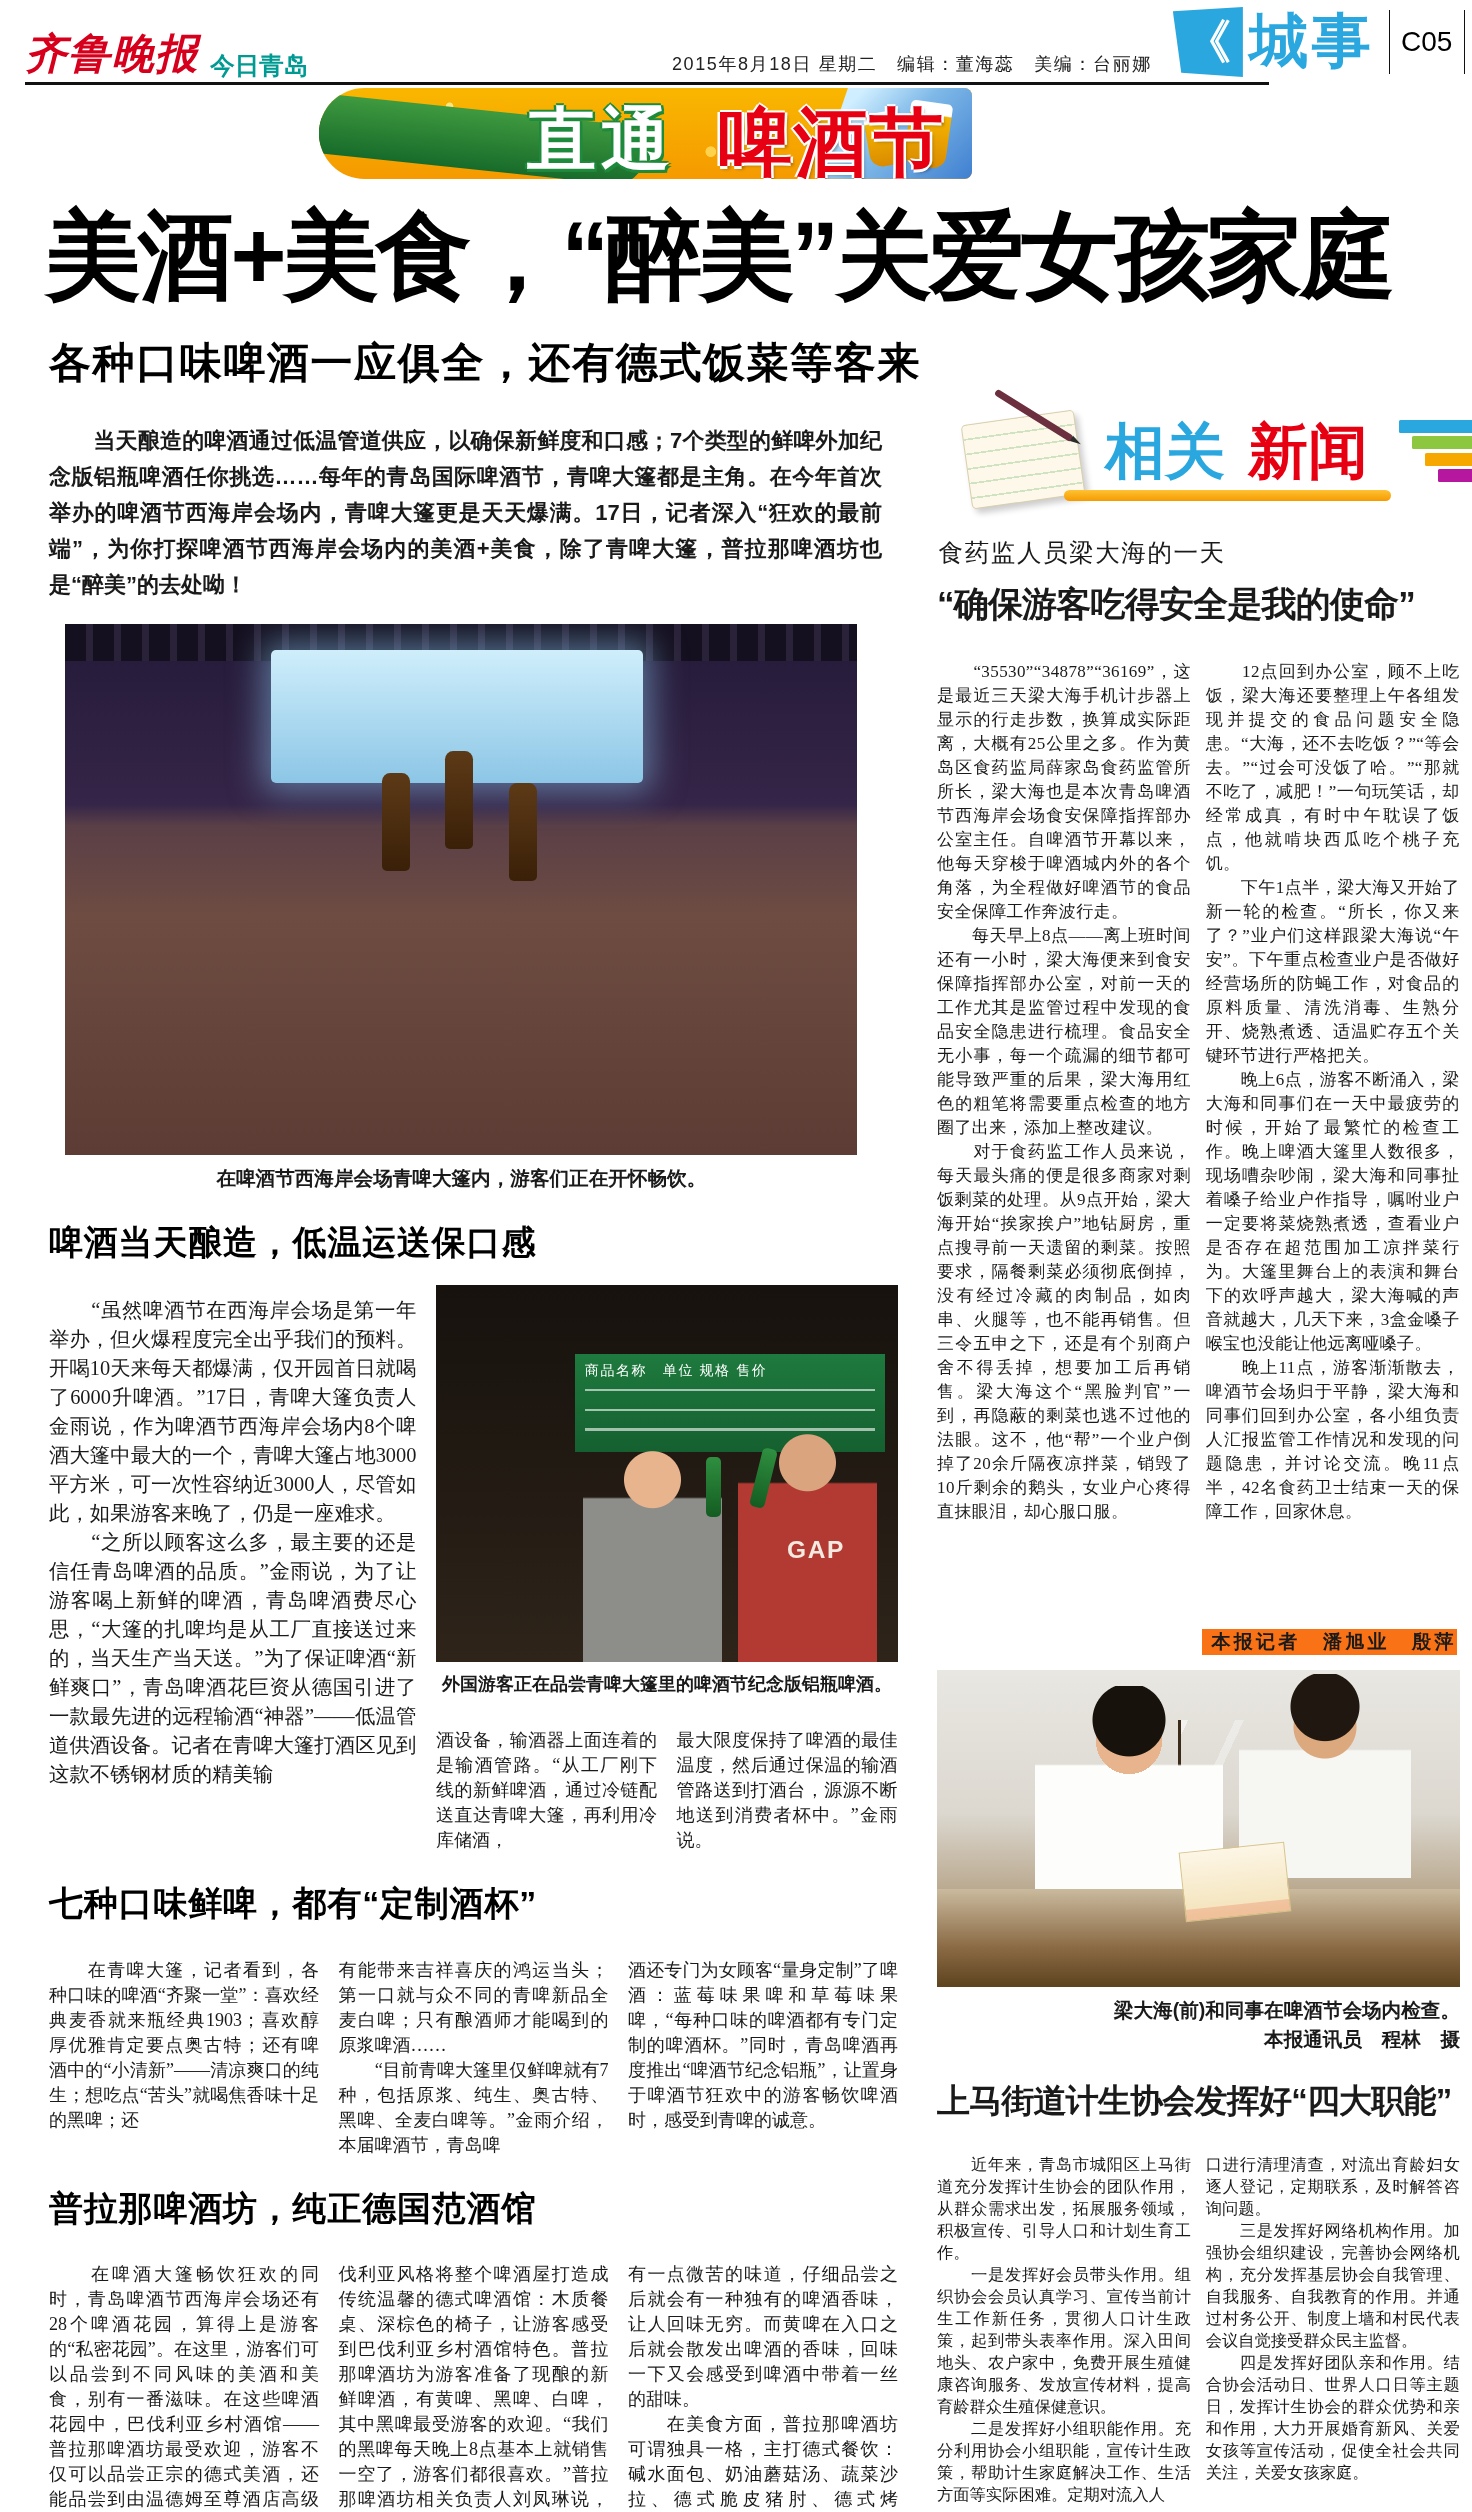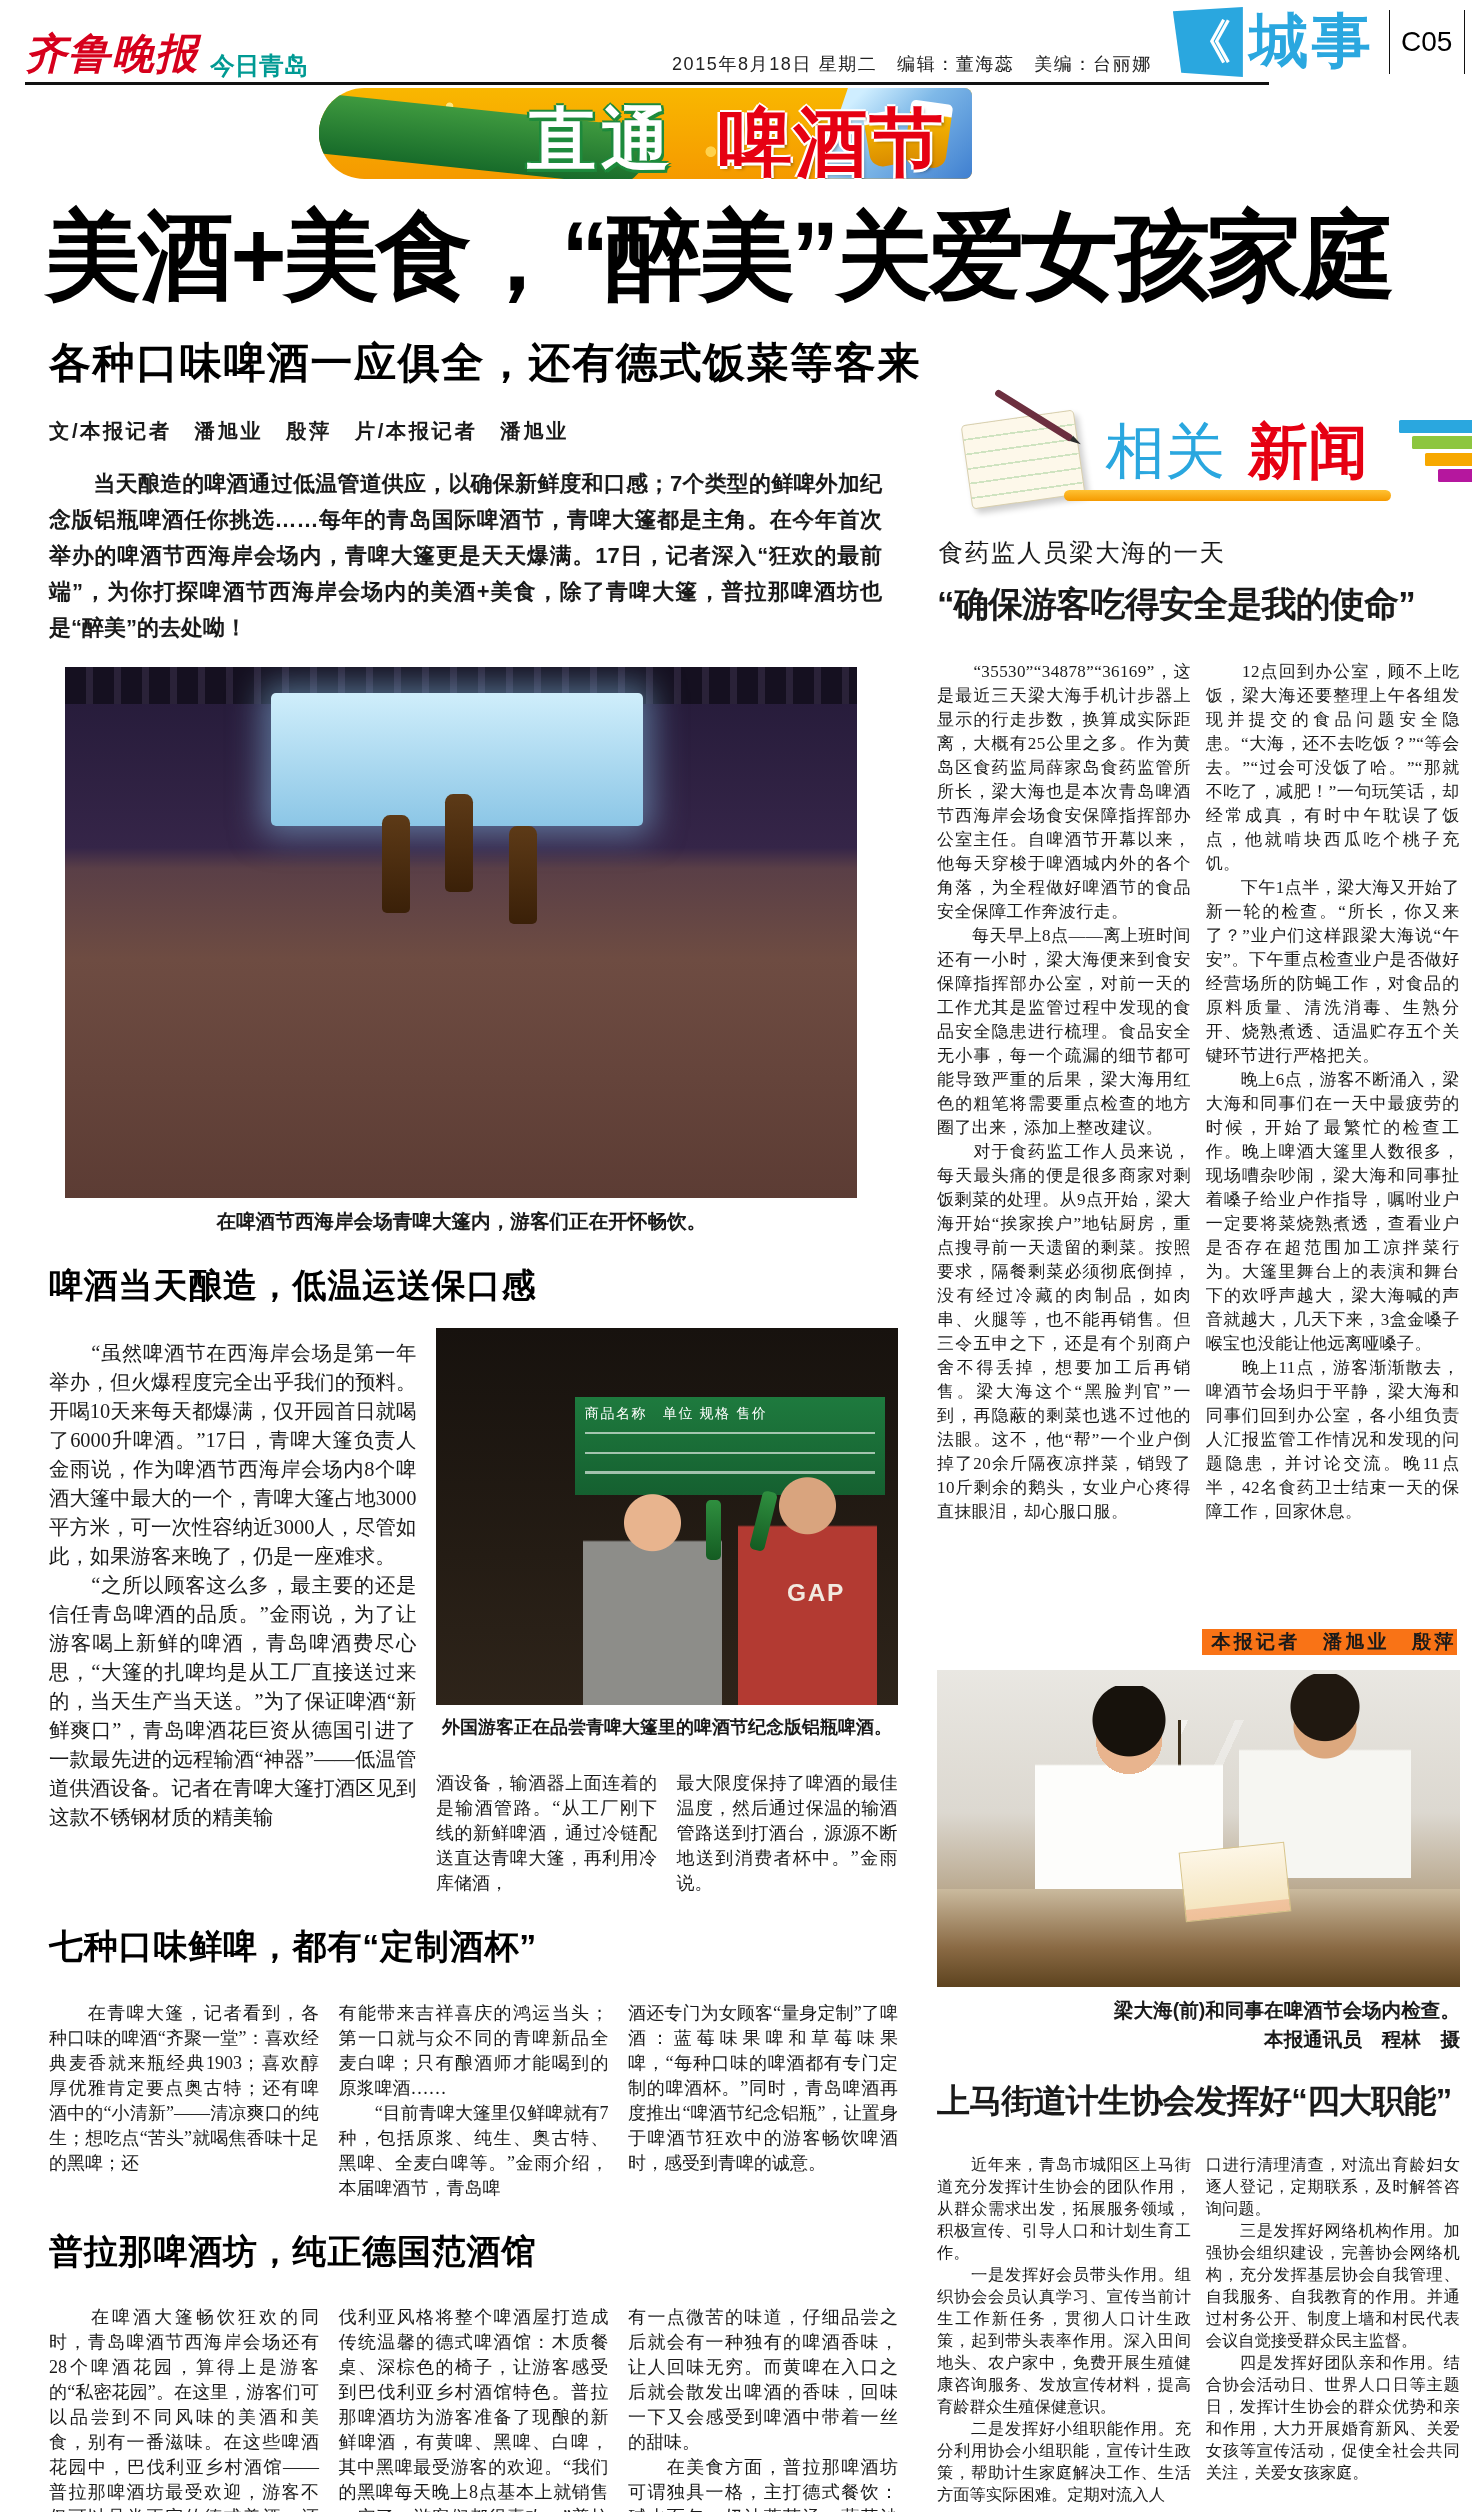--- a/index.html
+++ b/index.html
@@ -138,21 +138,21 @@
   
   .rel-badge { position:relative; height:123px; margin-left:29px; }
   .notepad { position:absolute; left:0; top:4.9px; width:114px; height:85px; background:#fdf8ea;
              border:1.6px solid #d8cfae; transform:rotate(-8deg); border-radius:4.9px;
              box-shadow:3.3px 4.9px 6.5px rgba(0,0,0,.2);
              background-image:repeating-linear-gradient(180deg,transparent 0 13px,#cfe3c0 13px 14.7px); }
   .pen { position:absolute; left:23px; top:0px; width:90px; height:6.5px; background:#6c2f3f;
          transform:rotate(32deg); border-radius:3.3px; }
   .pen:after { content:""; position:absolute; right:-9.8px; top:0; border-left:11.4px solid #2c2c2c;
                border-top:3.3px solid transparent; border-bottom:3.3px solid transparent; }
-  .rel-badge-t1 { position:absolute; left:139px; top:0; color:#2aa7df; font-size:60px; font-weight:400;
+  .rel-badge-t1 { position:absolute; left:139px; top:0; color:#2aa7df; font-size:60px; font-weight:700;
                   font-family:"Liberation Sans",sans-serif; }
   .rel-badge-t2 { position:absolute; left:282px; top:0; color:#e60012; font-size:60px; font-weight:900;
                   font-family:"Liberation Sans",sans-serif; }
   .rel-underline { position:absolute; left:98px; top:78px; width:327px; height:11.4px;
                    background:linear-gradient(180deg,#ffc233,#f59a00); border-radius:6.5px; }
   .stairs { position:absolute; left:425px; top:8.2px; width:90px; height:70px; }
   .stair { height:13px; margin-bottom:3.3px; border-radius:1.6px; }
   .st1 { width:82px; background:#2aa7df; margin-left:8.2px; }
   .st2 { width:69px;  background:#8dc63f; margin-left:21px; }
   .st3 { width:56px;  background:#f7a800; margin-left:34px; }
@@ -217,21 +217,20 @@
     <span class="banner-t1">直通</span>
     <span class="banner-t2">啤酒节</span>
   </div>
 
   <div class="main-hl">美酒+美食，“醉美”关爱女孩家庭</div>
   <div class="sub-hl">各种口味啤酒一应俱全，还有德式饭菜等客来</div>
 
   <div class="cols">
 
     <div class="left-col">
-      <div class="byline">文/本报记者　潘旭业　殷萍　片/本报记者　潘旭业</div>
       <div class="lead prewrap">　　当天酿造的啤酒通过低温管道供应，以确保新鲜度和口感；7个类型的鲜啤外加纪念版铝瓶啤酒任你挑选……每年的青岛国际啤酒节，青啤大篷都是主角。在今年首次举办的啤酒节西海岸会场内，青啤大篷更是天天爆满。17日，记者深入“狂欢的最前端”，为你打探啤酒节西海岸会场内的美酒+美食，除了青啤大篷，普拉那啤酒坊也是“醉美”的去处呦！</div>
 
       <div class="photo1">
         <div class="ph1-truss"></div>
         <div class="ph1-screen"></div>
         <div class="ph1-crowd"></div>
         <div class="ph1-bottle" style="left:40%;"></div>
         <div class="ph1-bottle" style="left:48%; top:24%;"></div>
         <div class="ph1-bottle" style="left:56%; top:30%;"></div>
       </div>

